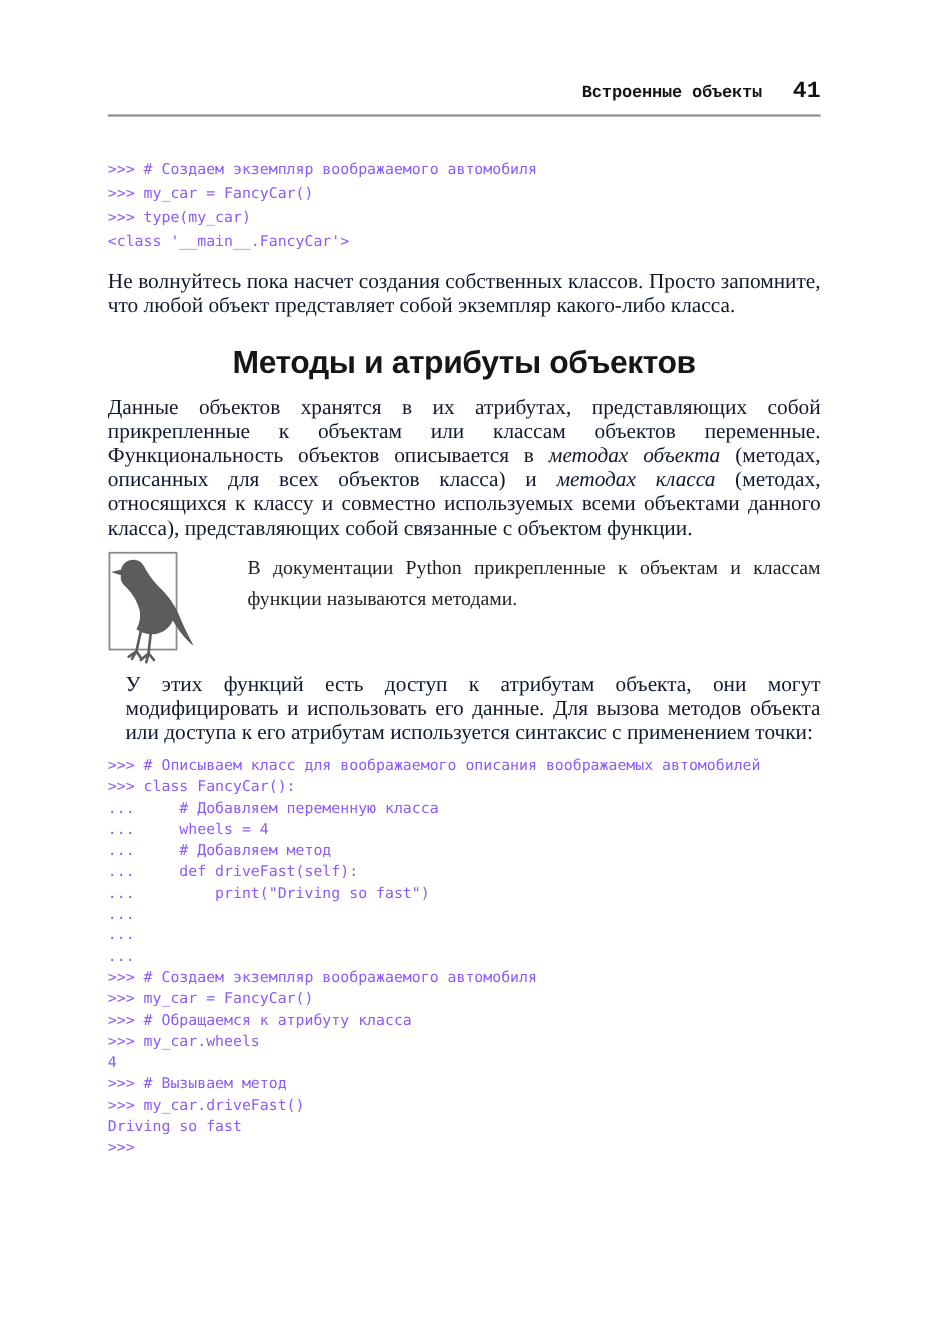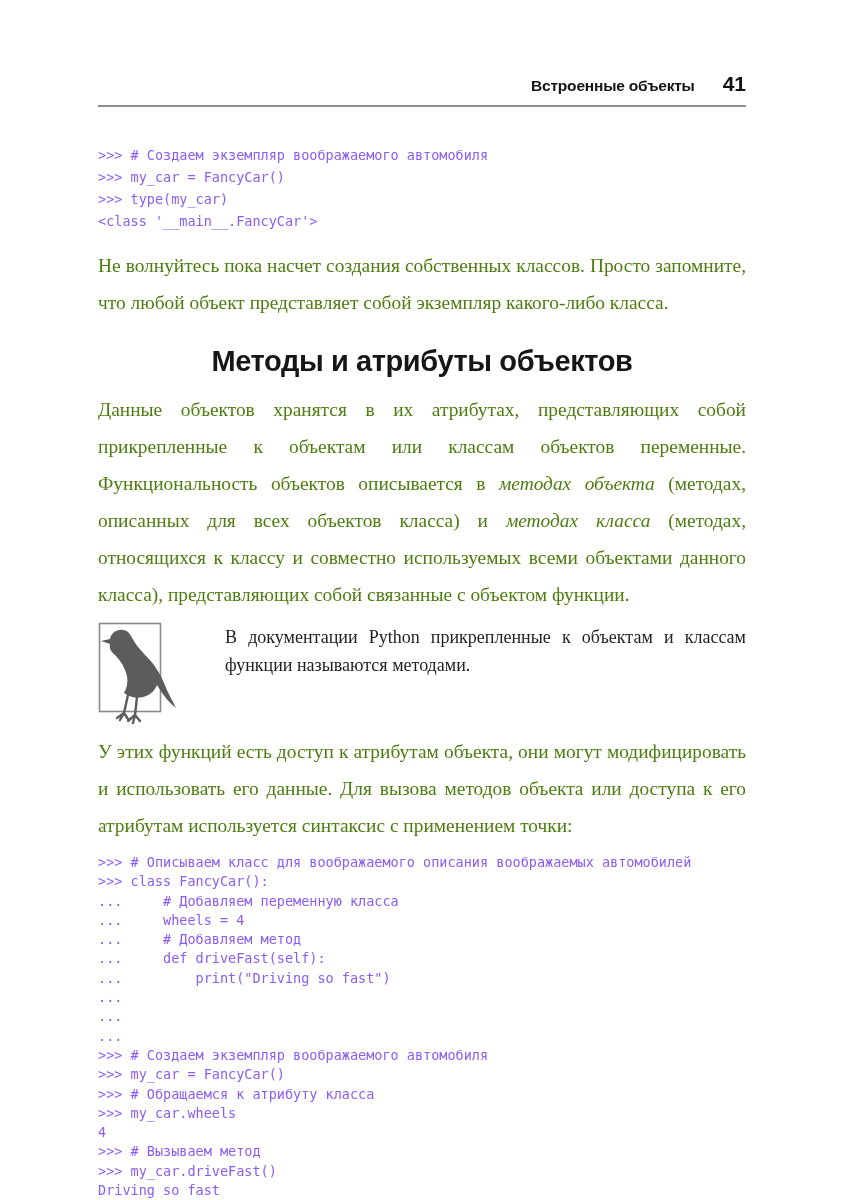--- a/index.html
+++ b/index.html
@@ -8,42 +8,42 @@
     width:849px; height:1200px; overflow:hidden;
     font-family:"Liberation Serif", serif;
     color:#1c1c1c;
   }
   .page { width:849px; height:1200px; padding:0 103px 0 98px; position:relative; }
 
   
   .page-header {
     padding-top:72px;
     display:flex; justify-content:flex-end; align-items:baseline;
-    font-family:Liberation Sans, sans-serif;
+    font-family:Liberation Mono, monospace;
   }
   .running-head { font-size:15.5px; font-weight:bold; letter-spacing:-0.2px; color:#141414; }
   .page-num { font-size:21px; font-weight:bold; margin-left:28px; color:#111; }
   .header-rule { height:2px; background:#8d8d8d; margin-top:9px; }
 
   
   pre.code {
     font-family:"DejaVu Sans Mono", monospace;
     font-size:13.5px; color:#8b5cf6; white-space:pre;
   }
   .code-1 { margin-top:37px; line-height:22px; }
   .code-2 { margin-top:9px;  line-height:19.3px; }
 
   
   p.body {
-    font-size:19.4px; line-height:37px; text-align:justify;
-    color:#4d7c0f;
+    font-size:19.4px; line-height:22px; text-align:justify;
+    color:#0f172a;
   }
   .p1 { margin-top:15px; }
   .p2 { margin-top:13px; }
-  .p3 { margin-top:5px; }
+  .p3 { margin-top:5px;margin-left:16px; }
   .em { font-style:italic; }
 
   
   h2.section-heading {
     margin-top:23px;
     font-family:"Liberation Sans", sans-serif;
     font-weight:bold; font-size:29px; letter-spacing:-0.4px;
     color:#161616; line-height:34px;text-align:center;
   }
 

